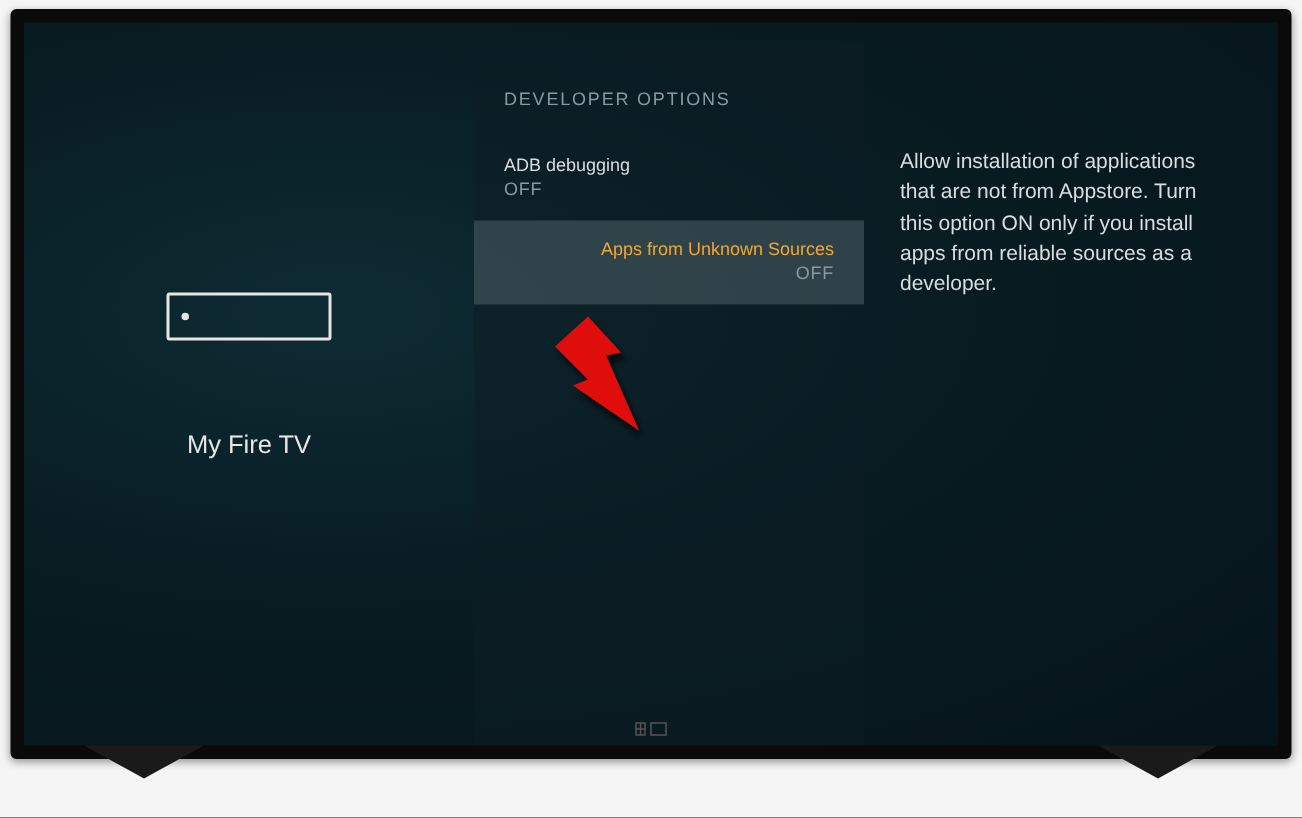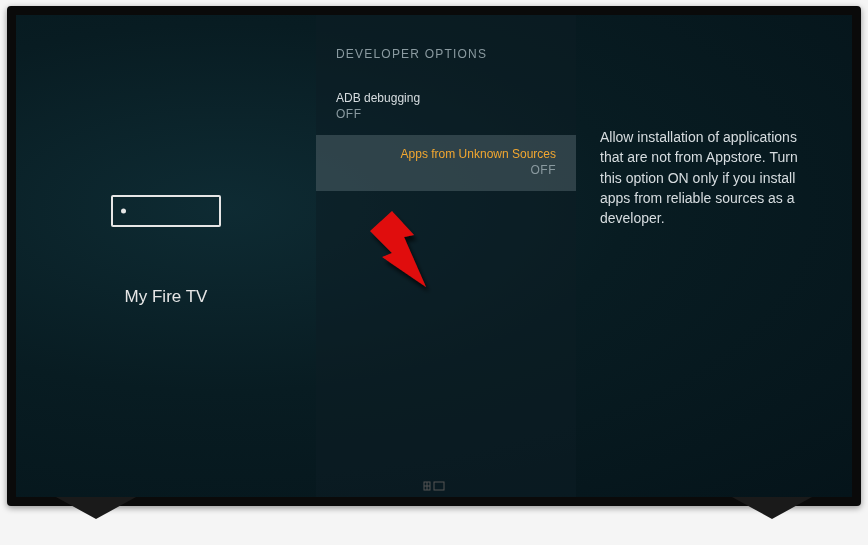--- a/index.html
+++ b/index.html
@@ -78,20 +78,21 @@
   .device-label {
     color: #e6e6e6;
     font-size: 17px;
     font-weight: 400;
   }
   .col-middle {
     width: 260px;
     background: rgba(12,30,36,0.55);
     padding-top: 32px;
     position: relative;
+    margin-top: 12px;
   }
   .section-header {
     color: #8a9aa0;
     font-size: 12px;
     letter-spacing: 1.2px;
     padding: 0 20px 18px 20px;
   }
   .menu-item {
     padding: 12px 20px 14px 20px;
     cursor: pointer;
@@ -108,21 +109,21 @@
   .menu-item.selected .menu-title {
     color: #f2a730;
   }
   .menu-sub {
     color: #8a9aa0;
     font-size: 12px;
     letter-spacing: 0.5px;
   }
   .col-right {
     flex: 1;
-    padding: 112px 30px 0 24px;
+    padding: 82px 30px 0 24px;
   }
   .help-text {
     color: #d7dde0;
     font-size: 14px;
     line-height: 1.45;
   }
   .arrow-annotation {
     position: absolute;
     left: 340px;
     top: 190px;

